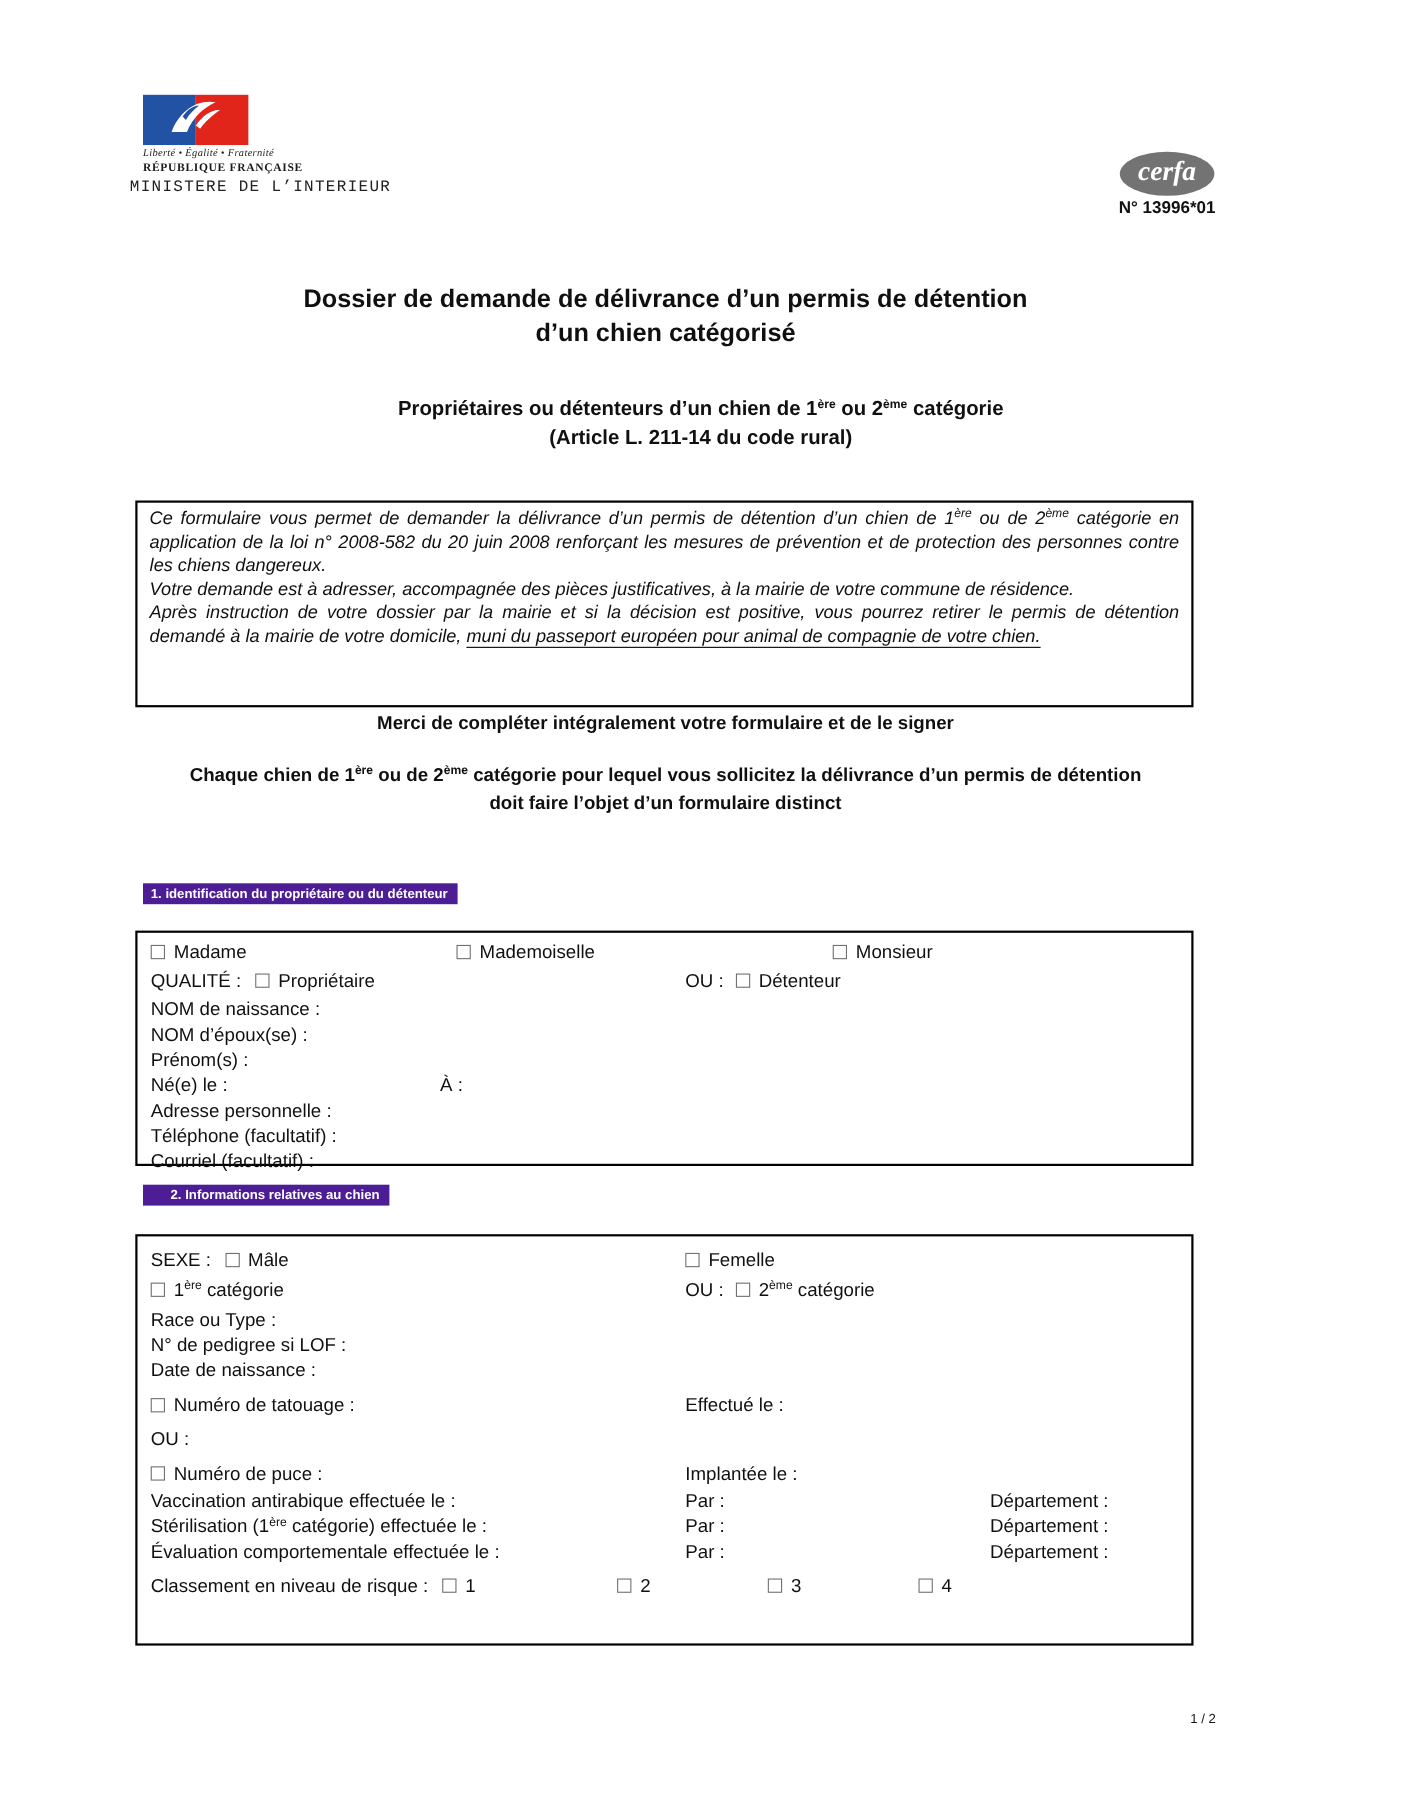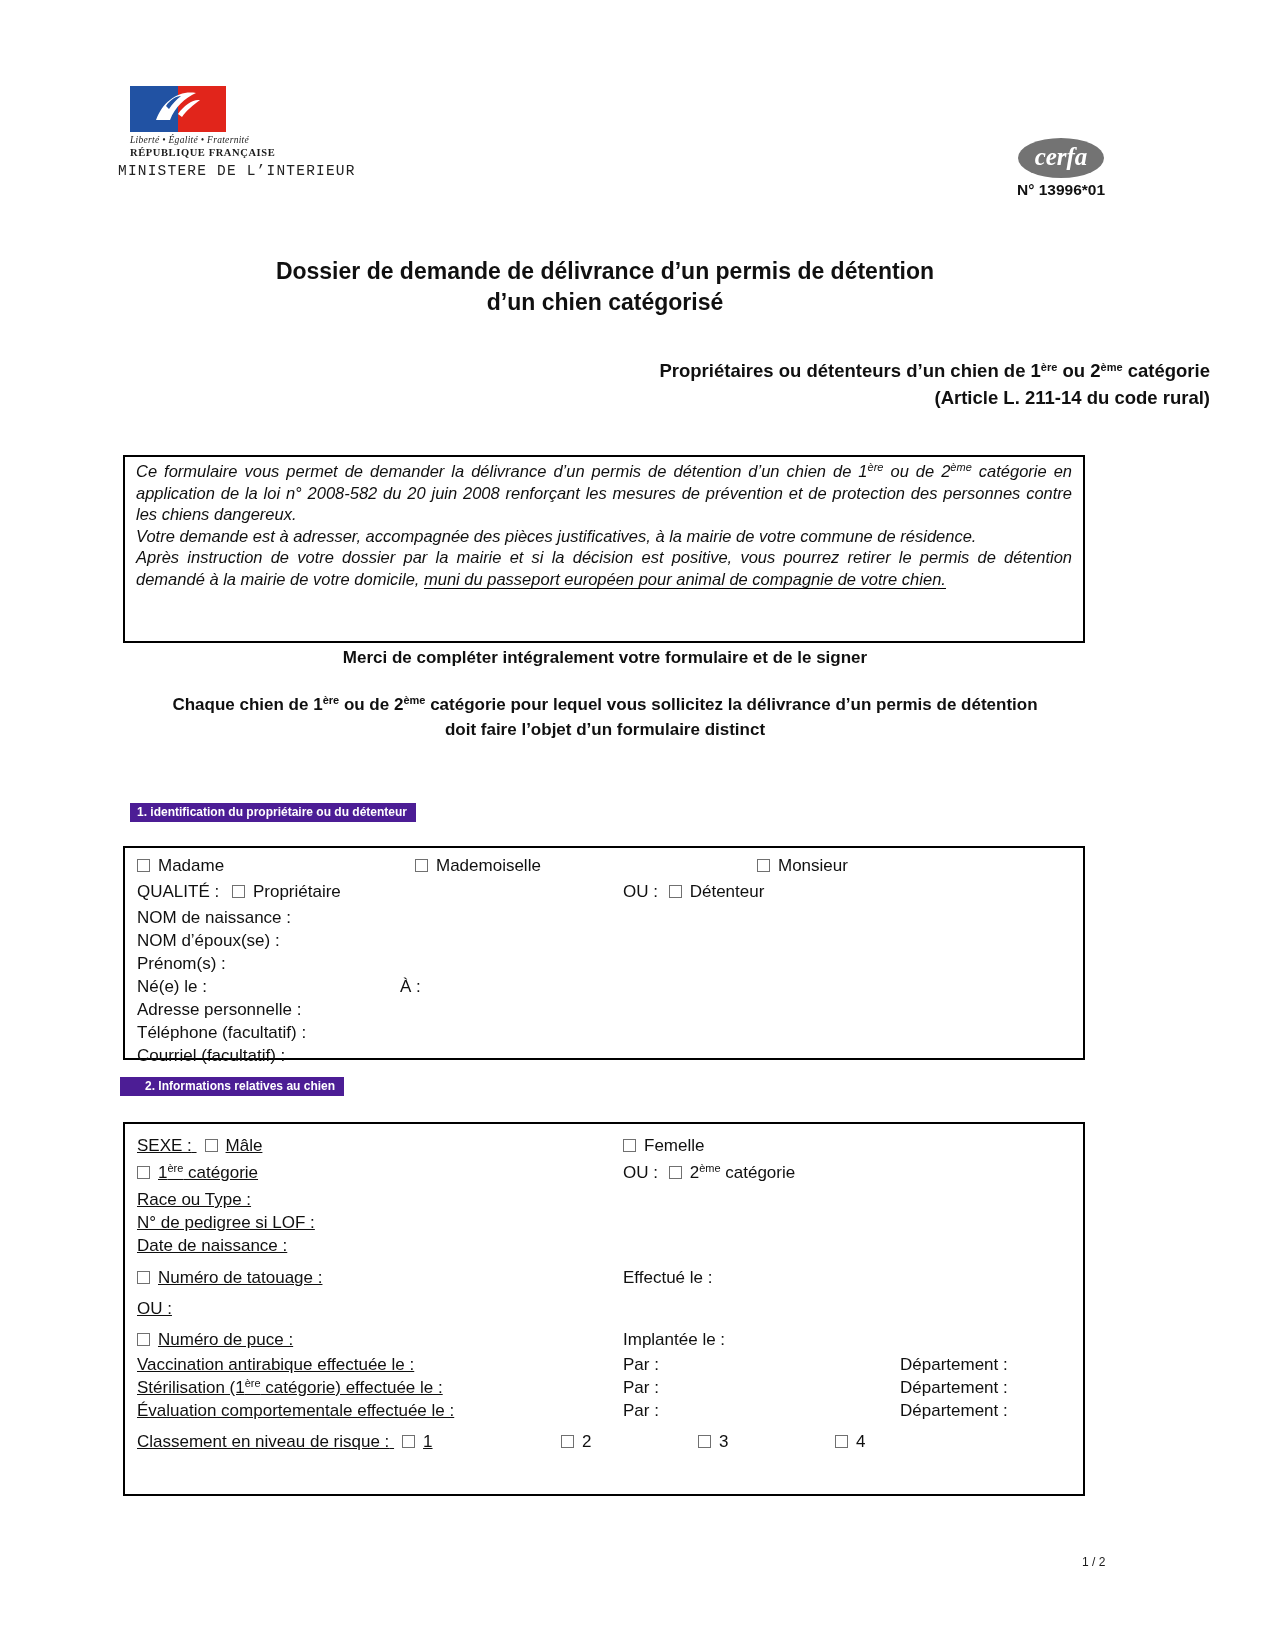--- a/index.html
+++ b/index.html
@@ -16,40 +16,40 @@
   .republique { margin-left:12px; margin-top:2px; font-family:"Liberation Serif", serif; font-weight:bold; font-size:10.5px; color:#1a1a1a; letter-spacing:0.6px; }
   .ministere { margin-top:5px; font-family:Liberation Mono, monospace; font-size:14.5px; color:#222; letter-spacing:1.2px; }
 
   .cerfa-block { left:1002px; top:138px; width:118px; text-align:center; }
   .cerfa-ellipse { display:inline-block; width:86px; height:40px; background:#737373; border-radius:50%;
     color:#fff; font-family:"Liberation Serif", serif; font-style:italic; font-weight:bold; font-size:25px; line-height:38px; }
   .cerfa-num { margin-top:3px; font-size:15.5px; font-weight:bold; color:#111; white-space:nowrap; }
 
   
   .title { left:0; top:256px; width:1210px; text-align:center; font-size:23px; font-weight:bold; line-height:31px; }
-  .subtitle { left:0; top:357px; width:1210px; text-align:right; font-size:18.5px; font-weight:bold; line-height:27px; }
+  .subtitle { left:0; top:357px; width:1210px; text-align:center; font-size:18.5px; font-weight:bold; line-height:27px;padding-left:32px; }
 
   
   .notice { left:123px; top:455px; width:936px; height:164px; border:2px solid #000; padding:4px 11px 16px 11px;
     font-style:italic; font-size:16.5px; line-height:21.5px; text-align:justify; }
   .notice p { margin:0; }
   .u { border-bottom:1.5px solid #000; }
 
   .merci { left:0; top:648px; width:1210px; text-align:center; font-size:17px; font-weight:bold; }
   .chaque { left:0; top:692px; width:1210px; text-align:center; font-size:17px; font-weight:bold; line-height:25px; }
 
   
   .secbar { display:inline-block; background:#4c1d95; color:#fff; font-weight:bold; font-size:12px; padding:2px 9px 3px 7px; }
   .secbar1 { left:130px; top:803px; }
-  .secbar2 { left:120px; top:1077px;padding-left:25px; }
+  .secbar2 { left:130px; top:1077px;padding-left:25px; }
 
   
   .fbox { left:123px; width:946px; border:2px solid #000; padding:0 0 0 12px; font-size:17px; }
   .fbox1 { top:846px; height:204px; padding-top:6px; }
-  .fbox2 { top:1122px; height:360px; padding-top:10px;text-decoration:underline; }
+  .fbox2 { top:1122px; height:360px; padding-top:10px; }
   .row { position:relative; line-height:23px; white-space:nowrap; }
   .r-gap8 { margin-top:8px; }
   .r-gap9 { margin-top:9px; }
   .r-gap2 { margin-top:2px; }
   .c2 { position:absolute; left:486px; top:0; }
   .c3 { position:absolute; left:763px; top:0; }
   .c-mlle { position:absolute; left:278px; top:0; }
   .c-mr { position:absolute; left:620px; top:0; }
   .c-a { position:absolute; left:263px; top:0; }
   .c-r2 { position:absolute; left:424px; top:0; }

